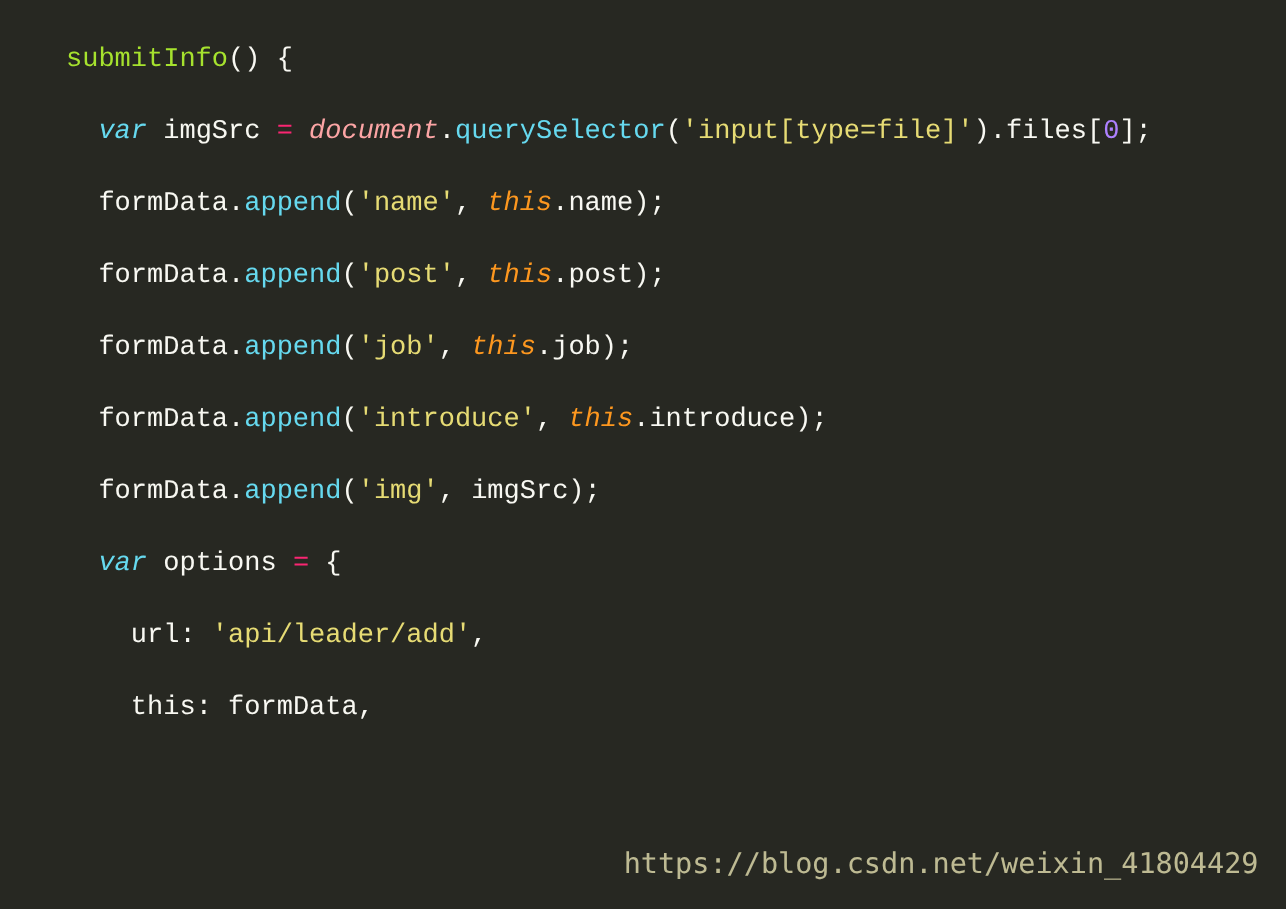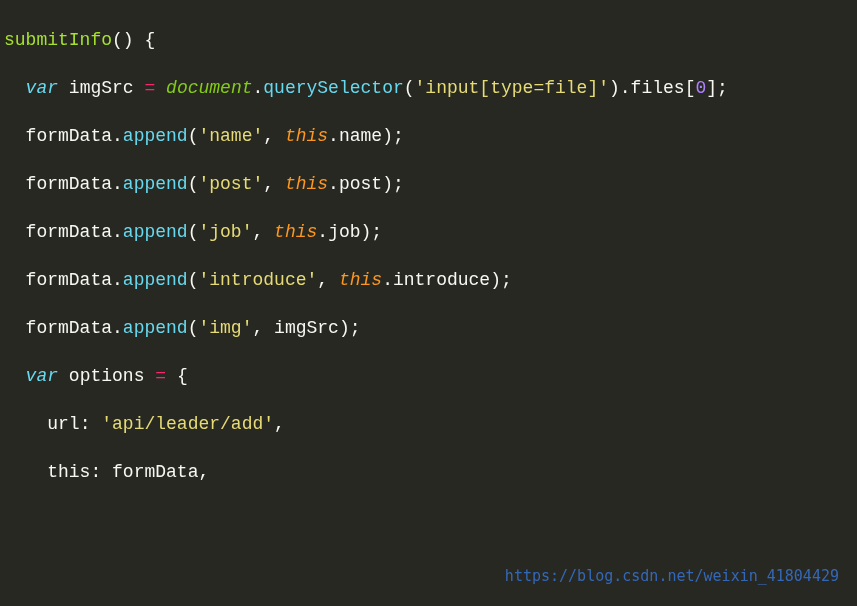--- a/index.html
+++ b/index.html
@@ -18,40 +18,41 @@
       overflow: hidden;
       position: relative;
     }
     .code-container {
       white-space: pre;
       color: #f8f8f2;
     }
     .line {
       display: block;
       padding-left: 4px;
+      margin-left: 40px;
     }
     .fn-name { color: #a6e22e; }
     .keyword { color: #66d9ef; font-style: italic; }
     .keyword-new { color: #f92672; }
     .operator { color: #f92672; }
     .punc { color: #f8f8f2; }
     .ident { color: #f8f8f2; }
     .classname { color: #66d9ef; font-style: italic; }
     .string { color: #e6db74; }
     .number { color: #ae81ff; }
     .prop { color: #f8f8f2; }
     .method { color: #66d9ef; }
-    .doc-obj { color: #84cc16; font-style: italic; }
+    .doc-obj { color: #fca5a5; font-style: italic; }
     .this { color: #fd971f; font-style: italic; }
     .watermark {
       position: absolute;
       bottom: 18px;
       right: 18px;
-      color: #3b82f6;
-      font-size: 15px;
+      color: #fef9c3;
+      font-size: 19px;
       font-family: 'Consolas', 'Monaco', monospace;
       opacity: 0.7;
     }
   </style>
 </head>
 <body>
 
 <div class="code-container">
 <span class="line"><span class="fn-name">submitInfo</span><span class="punc">() {</span></span>
 <span class="line">  <span class="keyword">var</span> <span class="ident">imgSrc</span> <span class="operator">=</span> <span class="doc-obj">document</span><span class="punc">.</span><span class="method">querySelector</span><span class="punc">(</span><span class="string">'input[type=file]'</span><span class="punc">).</span><span class="ident">files</span><span class="punc">[</span><span class="number">0</span><span class="punc">];</span></span>

